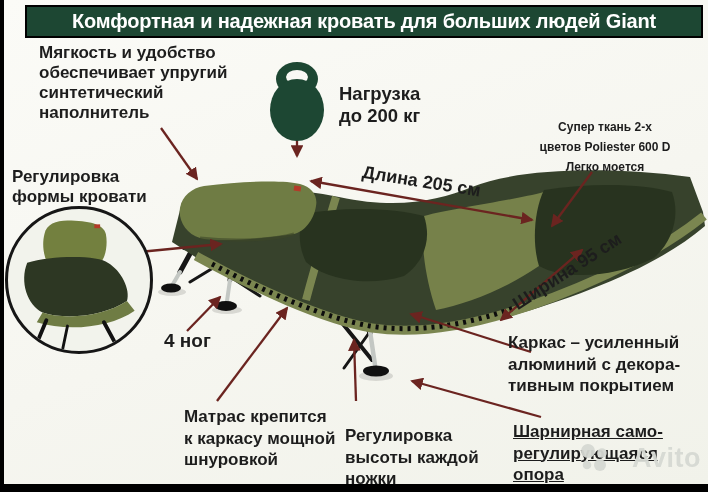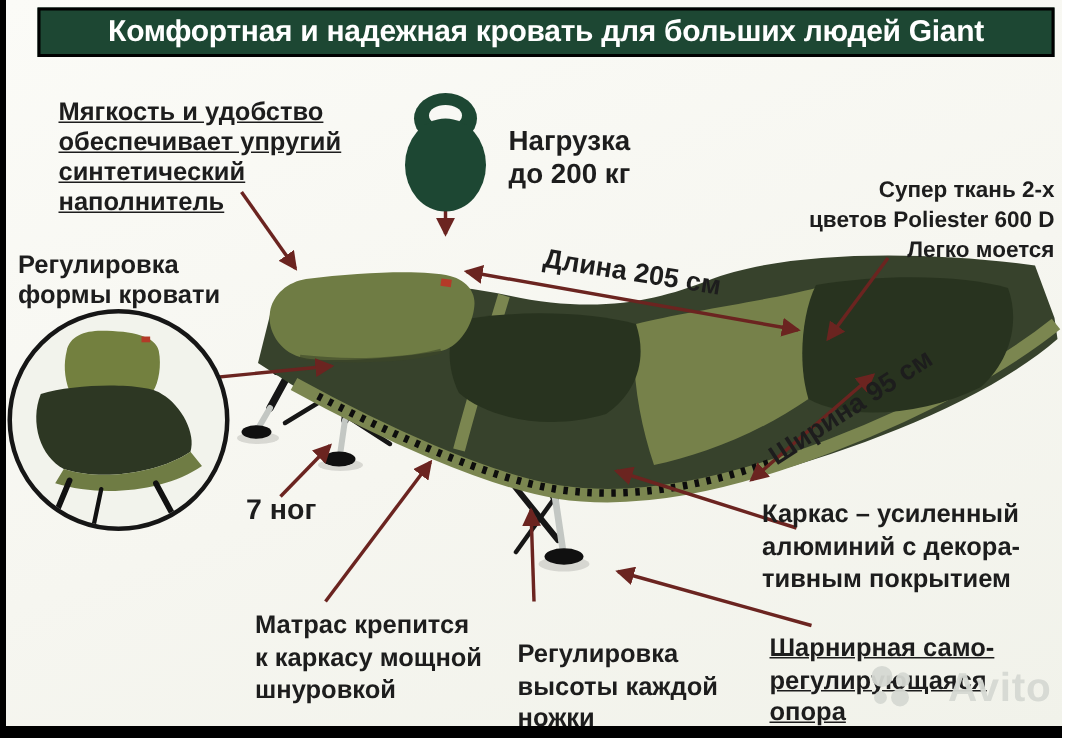--- a/index.html
+++ b/index.html
@@ -16,28 +16,28 @@
     display:flex; align-items:center; justify-content:center;
   }
   .banner span {
     color:#fff; font-weight:bold; font-size:20px; letter-spacing:-0.2px; white-space:nowrap;
   }
   .scene { position:absolute; left:0; top:0; width:720px; height:492px; }
   .ann {
     position:absolute; font-weight:bold; color:#1d1d1d;
     white-space:pre-line; line-height:20px; font-size:17px;
   }
-  .ann-softness   { left:35px;  top:65px;text-decoration:underline; }
+  .ann-softness   { left:35px;  top:43px; }
   .ann-load       { left:335px; top:83px;  font-size:18.5px; line-height:22px;text-align:center; }
-  .ann-fabric     { left:503px; top:117px; width:196px; text-align:right; font-size:15px; }
+  .ann-fabric     { left:503px; top:117px; width:196px; text-align:center; font-size:12px; }
   .ann-shape      { left:8px;   top:167px; }
   .ann-legs       { left:160px; top:331px; font-size:19px; }
   .ann-transform  { left:8px;   top:354px; }
   .ann-frame      { left:504px; top:332px; line-height:21.5px; font-size:17px; }
-  .ann-mattress   { left:166px; top:406px; line-height:21.5px; }
+  .ann-mattress   { left:180px; top:406px; line-height:21.5px; }
   .ann-height     { left:341px; top:425px; line-height:21.5px; }
   .ann-support    { left:509px; top:421px; line-height:21.5px;text-decoration:underline; }
   .dim {
     position:absolute; font-weight:bold; font-size:18px; color:#1d1d1d; white-space:nowrap;
   }
   .dim-length { left:360px; top:162px; transform:rotate(9deg);  transform-origin:left top; }
   .dim-width  { left:505px; top:297px; transform:rotate(-33deg); transform-origin:left top; }
   .kettlebell { position:absolute; left:258px; top:58px; width:70px; height:84px; }
   .inset {
     position:absolute; left:1px; top:206px; width:148px; height:148px;
@@ -164,21 +164,21 @@
 обеспечивает упругий
 синтетический
 наполнитель</div>
   <div class="ann ann-load">Нагрузка
 до 200 кг</div>
   <div class="ann ann-fabric">Супер ткань 2-х
 цветов Poliester 600 D
 Легко моется</div>
   <div class="ann ann-shape">Регулировка
 формы кровати</div>
-  <div class="ann ann-legs">7 ног</div>
+  <div class="ann ann-legs">4 ног</div>
   <div class="ann ann-frame">Каркас – усиленный
 алюминий с декора-
 тивным покрытием</div>
   <div class="ann ann-mattress">Матрас крепится
 к каркасу мощной
 шнуровкой</div>
   <div class="ann ann-height">Регулировка
 высоты каждой
 ножки</div>
   <div class="ann ann-support">Шарнирная само-

